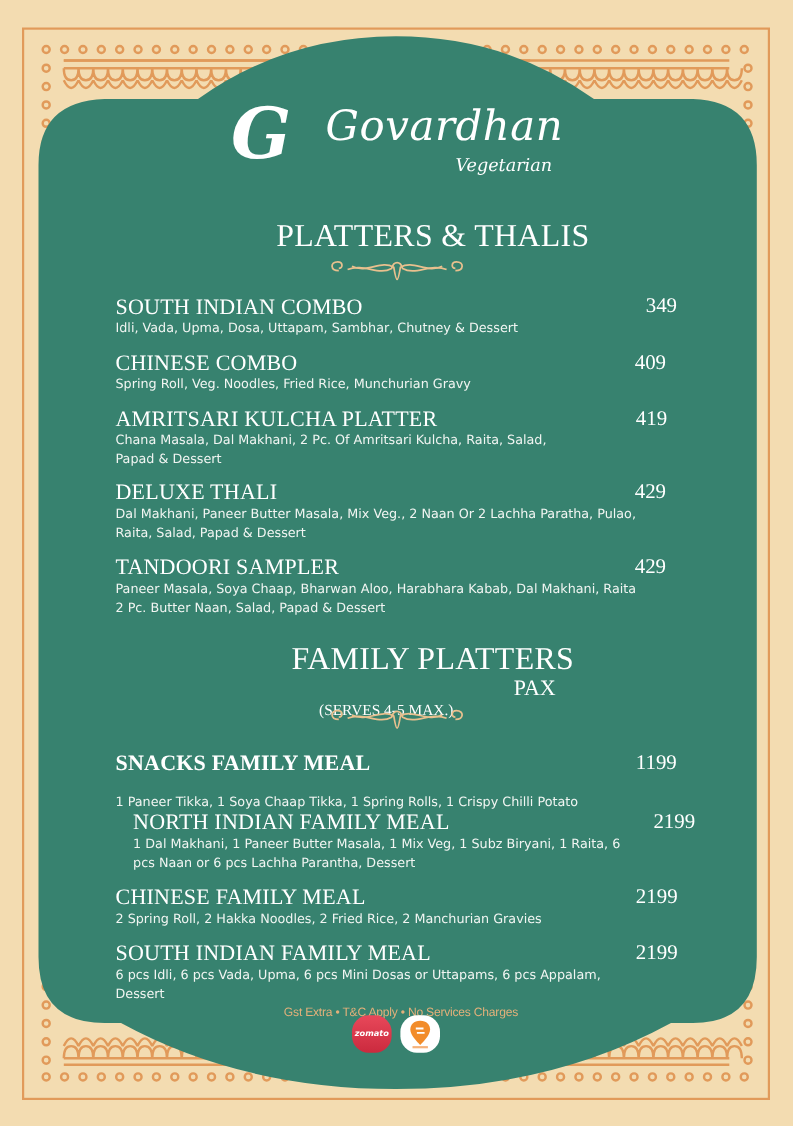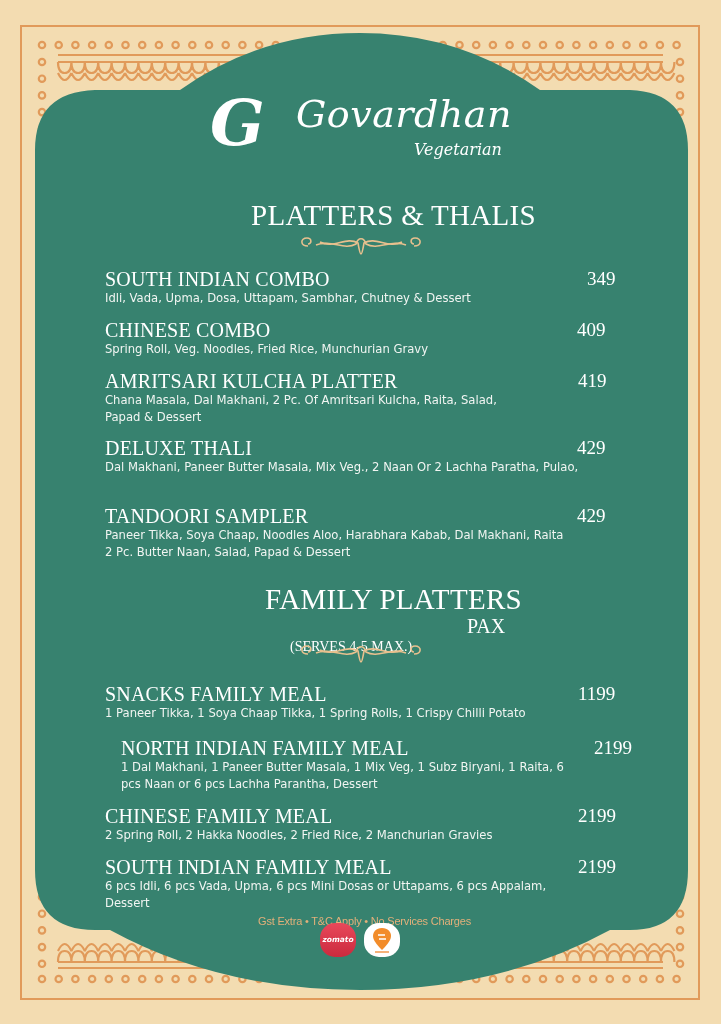--- a/index.html
+++ b/index.html
@@ -282,43 +282,44 @@
 </div>
 <div class="item" style="top:370px;">
   <div class="item-name">AMRITSARI KULCHA PLATTER</div>
   <div class="item-desc">Chana Masala, Dal Makhani, 2 Pc. Of Amritsari Kulcha, Raita, Salad,</div>
   <div class="item-desc">Papad &amp; Dessert</div>
   <div class="item-price" style="left:473px;">419</div>
 </div>
 <div class="item" style="top:437px;">
   <div class="item-name">DELUXE THALI</div>
   <div class="item-desc">Dal Makhani, Paneer Butter Masala, Mix Veg., 2 Naan Or 2 Lachha Paratha, Pulao,</div>
+  <div class="item-desc">Raita, Salad, Papad &amp; Dessert</div>
   <div class="item-price" style="left:472px;">429</div>
 </div>
 <div class="item" style="top:505px;">
   <div class="item-name">TANDOORI SAMPLER</div>
-  <div class="item-desc">Paneer Tikka, Soya Chaap, Noodles Aloo, Harabhara Kabab, Dal Makhani, Raita</div>
+  <div class="item-desc">Paneer Masala, Soya Chaap, Bharwan Aloo, Harabhara Kabab, Dal Makhani, Raita</div>
   <div class="item-desc">2 Pc. Butter Naan, Salad, Papad &amp; Dessert</div>
   <div class="item-price" style="left:472px;">429</div>
 </div>
 
 <div class="section-title" style="top:583px;">FAMILY PLATTERS</div>
 <div class="serves">(SERVES 4-5 MAX.)</div>
 <div class="pax">PAX</div>
 <svg class="flourish" style="left:296px; top:639px;" width="130" height="26" viewBox="0 0 130 26">
   <g fill="none" stroke="#E8C08E" stroke-width="1.6">
     <path d="M12 15 C4 15 4 7 11 7 C16 7 16 13 12 13"></path>
     <path d="M20 14 C35 8 48 20 60 13 C62 6 68 6 70 13 C82 20 95 8 110 14"></path>
     <path d="M24 11 C38 18 50 5 62 12 C63 18 64 23 65 23 C66 23 67 18 68 12 C80 5 92 18 106 11"></path>
     <path d="M118 15 C126 15 126 7 119 7 C114 7 114 13 118 13"></path>
   </g>
 </svg>
 
 <div class="item" style="top:683px;">
-  <div class="item-name" style="margin-bottom:0;">SNACKS FAMILY MEAL</div>
+  <div class="item-name" style="margin-bottom:16px;font-weight:bold;">SNACKS FAMILY MEAL</div>
   <div class="item-desc">1 Paneer Tikka, 1 Soya Chaap Tikka, 1 Spring Rolls, 1 Crispy Chilli Potato</div>
   <div class="item-price" style="left:473px;">1199</div>
 </div>
 <div class="item" style="top:737px;margin-left:16px;">
   <div class="item-name">NORTH INDIAN FAMILY MEAL</div>
   <div class="item-desc">1 Dal Makhani, 1 Paneer Butter Masala, 1 Mix Veg, 1 Subz Biryani, 1 Raita, 6</div>
   <div class="item-desc">pcs Naan or 6 pcs Lachha Parantha, Dessert</div>
   <div class="item-price" style="left:473px;">2199</div>
 </div>
 <div class="item" style="top:805px;">

